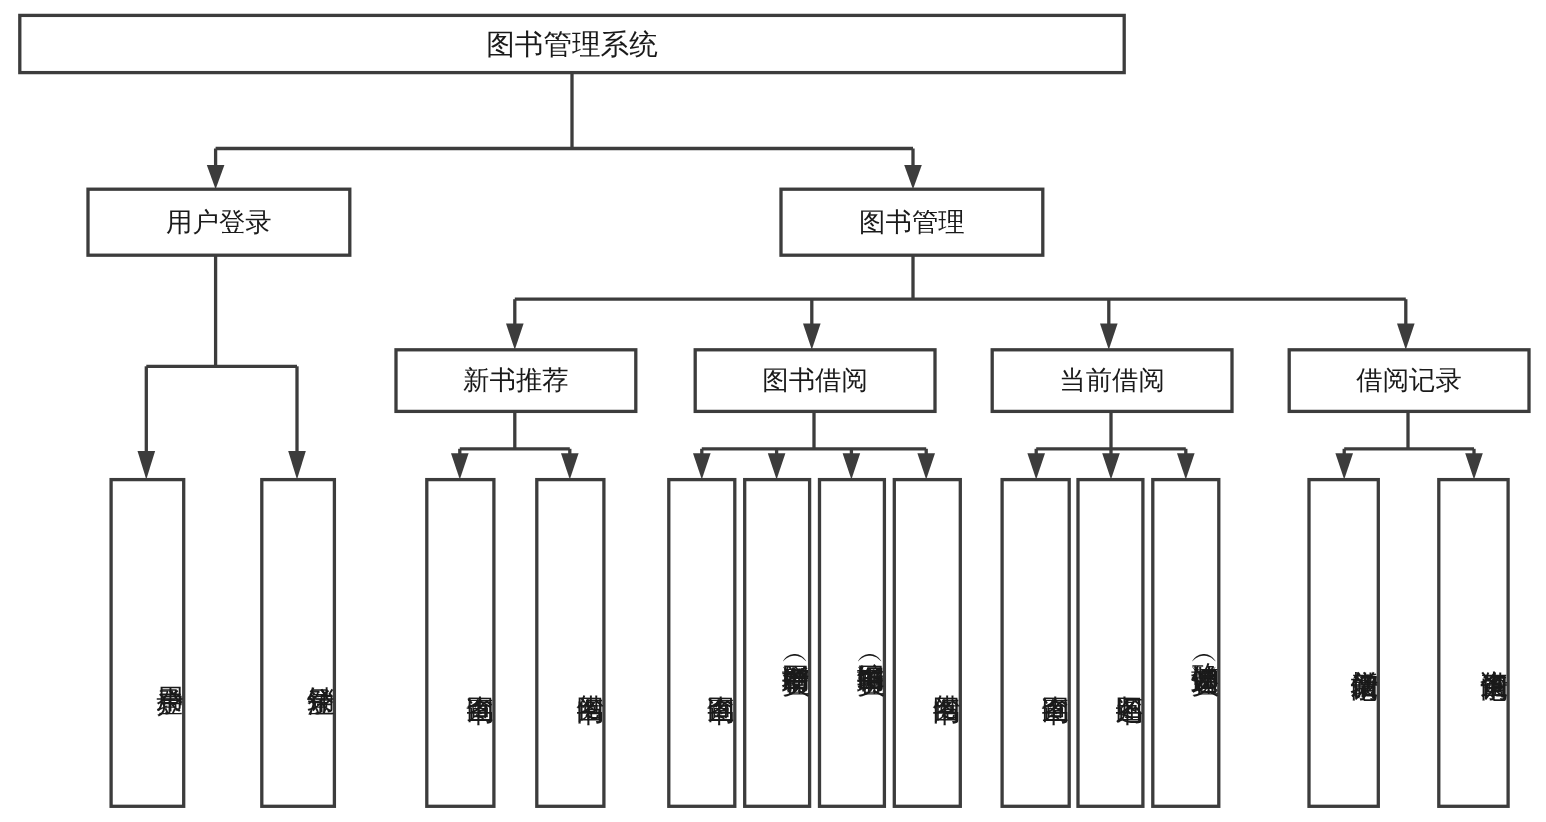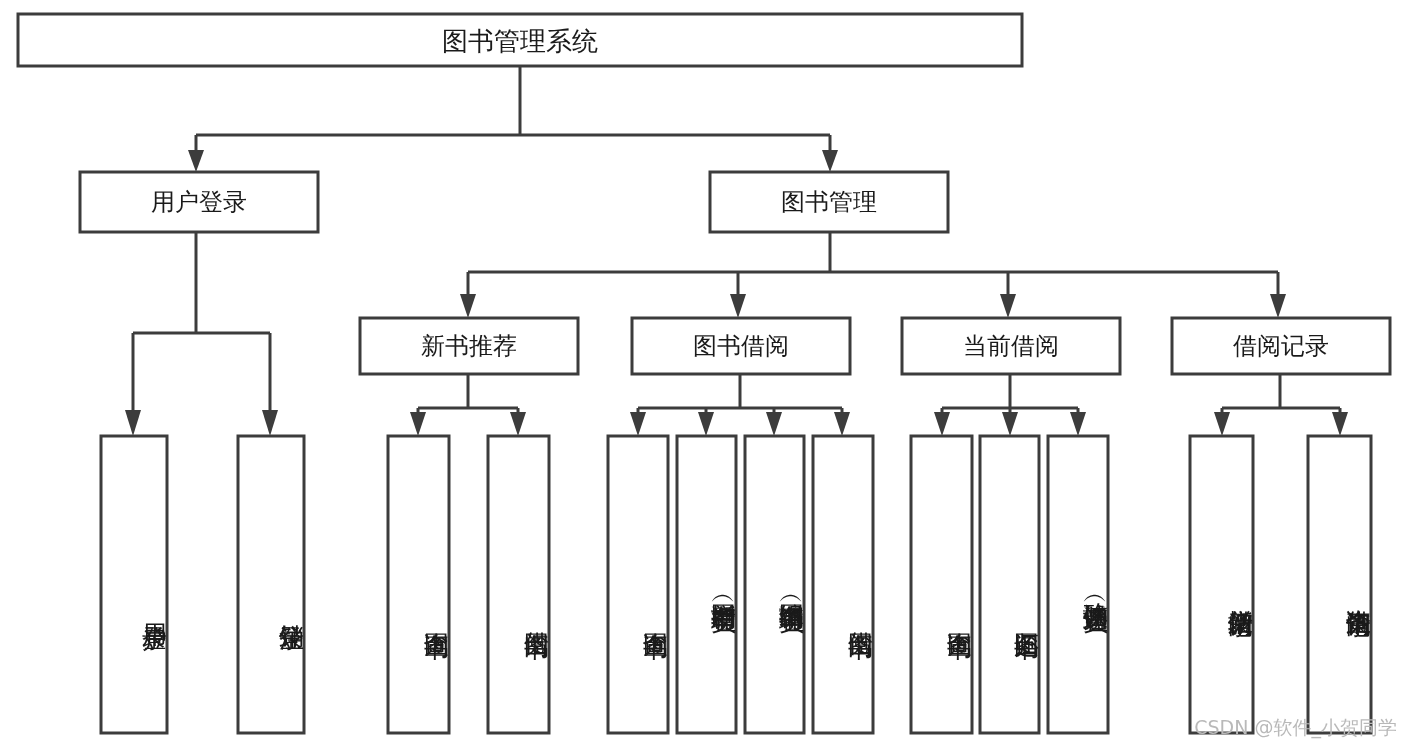--- a/index.html
+++ b/index.html
@@ -179,14 +179,13 @@
   <div class="vert-label" style="left:745px;top:442px;width:59px;height:290px;">编辑图书（管理员）</div>
   <div class="vert-label" style="left:813px;top:500px;width:60px;height:228px;">借阅图书</div>
 
   <div class="vert-label" style="left:911px;top:500px;width:61px;height:228px;">查询图书</div>
   <div class="vert-label" style="left:980px;top:500px;width:59px;height:228px;">归还图书</div>
   <div class="vert-label" style="left:1048px;top:442px;width:60px;height:290px;">确认归还（管理员）</div>
 
   <div class="vert-label" style="left:1190px;top:456px;width:63px;height:272px;">新增借阅记录</div>
   <div class="vert-label" style="left:1308px;top:456px;width:63px;height:272px;">查询借阅记录</div>
 
-  <div class="watermark">CSDN @软件_小贺同学</div>
 </div>
 
 </body></html>

